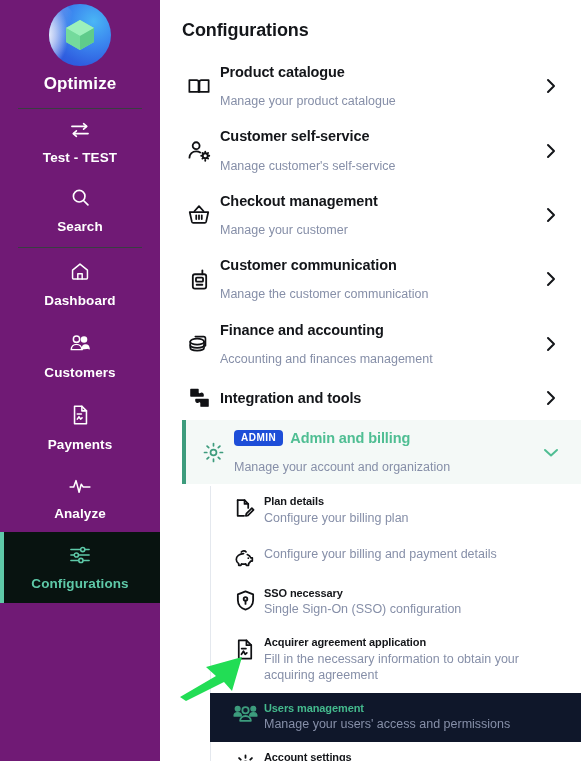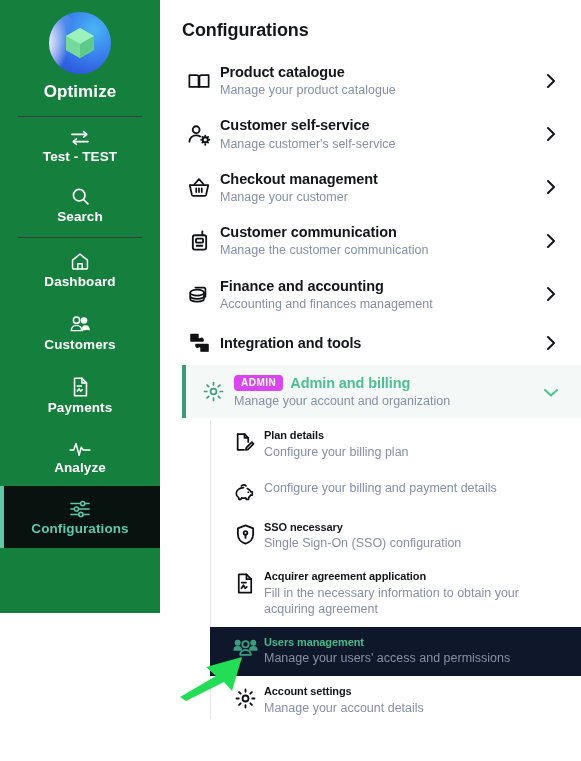--- a/index.html
+++ b/index.html
@@ -6,26 +6,25 @@
   html, body {
     width: 581px; height: 761px;
     font-family: "Liberation Sans", sans-serif;
     background: #ffffff;
     overflow: hidden;
   }
   .app { display: flex; width: 581px; height: 761px; }
 
   
   .sidebar {
-    width: 160px; height: 613px;
-    background: #15803d;
+    width: 160px; height: 761px;
+    background: #701a75;
     flex: 0 0 160px;
     display: flex; flex-direction: column;
     align-items: stretch;
-    padding-top: 8px;
     position: relative;
   }
   .brand {
     display: flex; flex-direction: column; align-items: center;
     padding: 4px 0 10px 0;
   }
   .logo {
     width: 62px; height: 62px; border-radius: 50%;
     background:
       radial-gradient(circle at 72% 28%, #4ab6f5 0%, #3b86ef 38%, #2f5fe0 70%, #2b4fd6 100%);
@@ -47,21 +46,21 @@
   }
   .logo-cube { position: relative; z-index: 3; }
   .brand-name {
     color: #ffffff; font-size: 17px; font-weight: 600;
     margin-top: 8px; letter-spacing: .1px;
   }
   .divider { height: 1px; background: #3a3d42; margin: 4px 18px 0 18px; }
 
   .nav-item {
     display: flex; flex-direction: column; align-items: center;
-    justify-content: center; gap: 3px;
+    justify-content: center; gap: 12px;
     padding: 13px 4px 12px 4px;
     color: #ffffff; cursor: pointer; position: relative;
     text-align: center;
   }
   .nav-item .nav-label { font-size: 13.5px; font-weight: 600; letter-spacing: .1px; line-height: 1; }
   .nav-item svg { display: block; }
   .nav-item.compact { padding: 12px 4px 10px 4px; }
   .nav-item.active {
     background: #081310;
     color: #5ec9a8;
@@ -93,40 +92,40 @@
     flex: 0 0 34px; width: 34px;
     display: flex; align-items: center; justify-content: center;
     color: #101114;
   }
   .row .rtext { flex: 1 1 auto; min-width: 0; padding-left: 4px; }
   .row .rtitle {
     font-size: 14.5px; font-weight: 700; color: #14161a;
     line-height: 1.25; letter-spacing: -.1px;
   }
   .row .rsub {
-    font-size: 12.5px; color: #868fa8; line-height: 1.3; margin-top: 1px;
+    font-size: 12.5px; color: #868fa8; line-height: 1.3; margin-top: 12px;
     font-weight: 400;
   }
   .row .rchev { flex: 0 0 28px; display: flex; justify-content: center; color: #14161a; }
 
   
   .row.admin {
     background: #f4f9f7; margin-left: 22px; padding-left: 14px;
     min-height: 52px;
   }
   .row.admin::before {
     content: ""; position: absolute; left: 0; top: 0; bottom: 0;
     width: 4px; background: #3d9c7d;
   }
   .row.admin .ricon { color: #3d9c7d; }
   .row.admin .rtitle { color: #4fbe93; display: flex; align-items: center; gap: 7px; }
   .row.admin .rchev { color: #4fbe93; }
   .badge {
     display: inline-flex; align-items: center; justify-content: center;
-    background: #d946ef; color: #ffffff;
+    background: #1d4ed8; color: #ffffff;
     font-size: 10px; font-weight: 700; letter-spacing: .5px;
     padding: 3px 7px 3px 7px; border-radius: 4px; line-height: 1;
   }
 
   
   .submenu { position: relative; padding-left: 50px; margin-top: 2px; }
   .submenu::before {
     content: ""; position: absolute; left: 50px; top: 0; bottom: 6px;
     width: 1px; background: #e4e8ee;
   }

